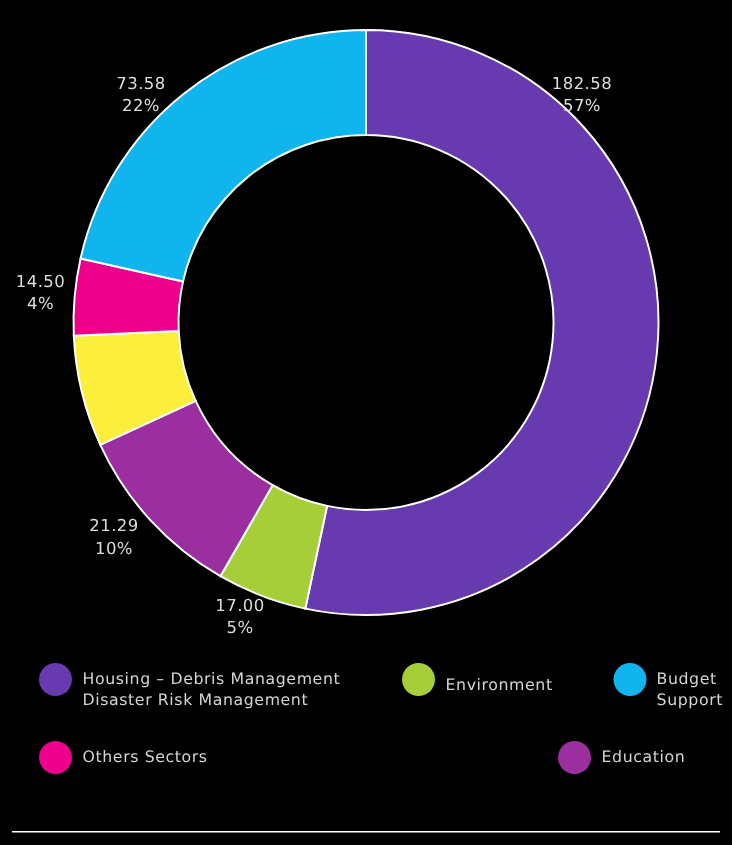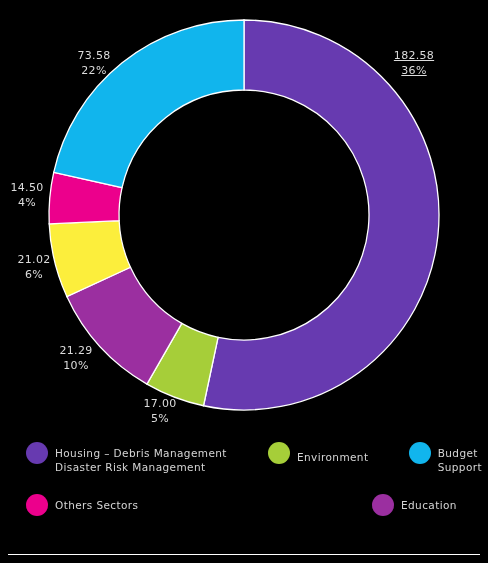--- a/index.html
+++ b/index.html
@@ -90,39 +90,35 @@
     <g id="slices-group">
         <path d="M 244 20 A 195 195 0 1 1 203.53656488240725 405.7556301095314 L 218.06190056564566 337.27925007021247 A 125 125 0 1 0 244 90 Z" fill="#673AB0" stroke="#ffffff" stroke-width="1.3"></path>
         <path d="M 203.53656488240725 405.7556301095314 A 195 195 0 0 1 146.93936931619604 384.12786278807584 L 181.78164699756155 323.415296659023 A 125 125 0 0 0 218.06190056564566 337.27925007021247 Z" fill="#A6CE39" stroke="#ffffff" stroke-width="1.3"></path>
         <path d="M 146.93936931619604 384.12786278807584 A 195 195 0 0 1 66.86173813799212 296.5293578075207 L 130.44983213973853 267.2624088509748 A 125 125 0 0 0 181.78164699756155 323.415296659023 Z" fill="#9B2FA0" stroke="#ffffff" stroke-width="1.3"></path>
         <path d="M 66.86173813799212 296.5293578075207 A 195 195 0 0 1 49.202733302977975 223.88959433097327 L 119.1299572454987 220.69845790447005 A 125 125 0 0 0 130.44983213973853 267.2624088509748 Z" fill="#FCEE3C" stroke="#ffffff" stroke-width="1.3"></path>
         <path d="M 49.202733302977975 223.88959433097327 A 195 195 0 0 1 53.72100974235531 172.35136735449584 L 122.02628829638162 187.6611329195486 A 125 125 0 0 0 119.1299572454987 220.69845790447005 Z" fill="#EC008C" stroke="#ffffff" stroke-width="1.3"></path>
         <path d="M 53.72100974235531 172.35136735449584 A 195 195 0 0 1 243.9999999999998 20 L 243.99999999999986 90 A 125 125 0 0 0 122.02628829638162 187.6611329195486 Z" fill="#11B5ED" stroke="#ffffff" stroke-width="1.3"></path>
       </g>
   </svg>
 
-  <div class="value-label" style="left:372px; top:48px; width:84px;text-decoration:underline;">
+  <div class="value-label" style="left:346px; top:48px; width:84px;">
     <span class="vl-amount">182.58</span>
-    <span class="vl-pct">36%</span>
+    <span class="vl-pct">57%</span>
   </div>
 
   <div class="value-label" style="left:56px; top:48px; width:76px;">
     <span class="vl-amount">73.58</span>
     <span class="vl-pct">22%</span>
   </div>
 
   <div class="value-label" style="left:0px; top:180px; width:54px;">
     <span class="vl-amount">14.50</span>
     <span class="vl-pct">4%</span>
   </div>
 
-  <div class="value-label" style="left:5px; top:252px; width:58px;">
-    <span class="vl-amount">21.02</span>
-    <span class="vl-pct">6%</span>
-  </div>
 
   <div class="value-label" style="left:44px; top:343px; width:64px;">
     <span class="vl-amount">21.29</span>
     <span class="vl-pct">10%</span>
   </div>
 
   <div class="value-label" style="left:128px; top:396px; width:64px;">
     <span class="vl-amount">17.00</span>
     <span class="vl-pct">5%</span>
   </div>

